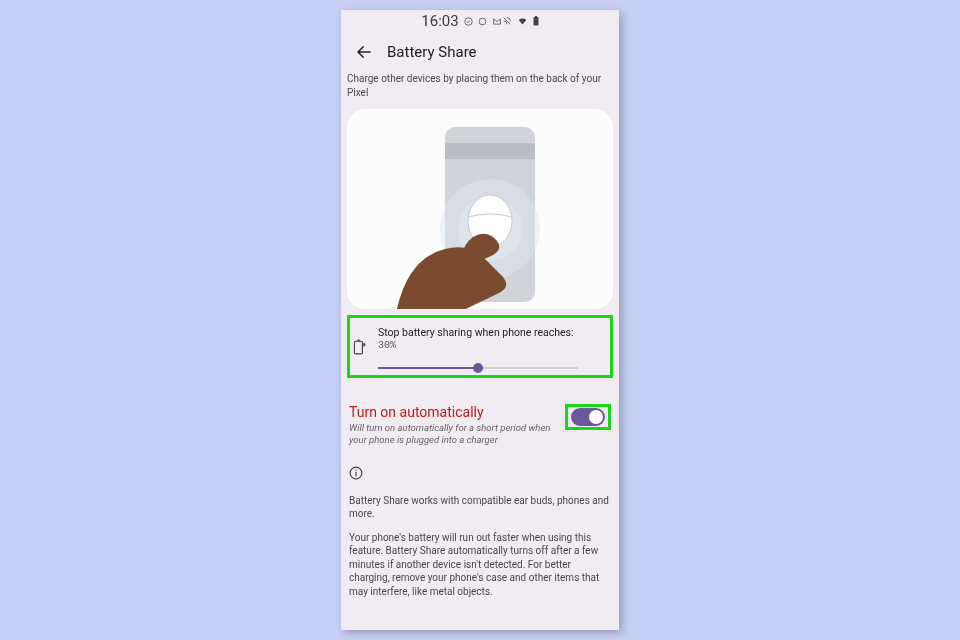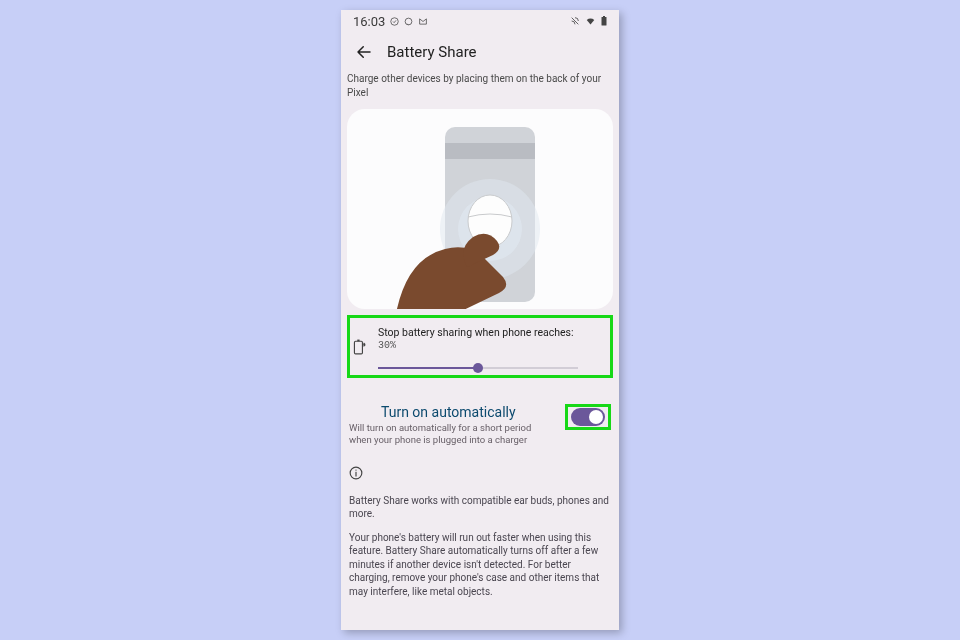--- a/index.html
+++ b/index.html
@@ -17,24 +17,24 @@
     height: 620px;
     margin-top: 10px;
     background: #f1ecf1;
     box-shadow: 3px 3px 8px rgba(0,0,0,0.25);
     overflow: hidden;
     position: relative;
   }
   .statusbar {
     height: 22px;
     display: flex;
-    justify-content: space-between;
+    justify-content: center;
     align-items: center;
     padding: 0 12px;
-    font-size: 13px;
+    font-size: 15px;
     color: #3a3a3a;
   }
   .statusbar .left { display:flex; gap:5px; align-items:center; }
   .statusbar .right { display:flex; gap:5px; align-items:center; }
   .statusbar svg { display:block; }
   .appbar {
     height: 40px;
     display: flex;
     align-items: center;
     gap: 14px;
@@ -71,22 +71,22 @@
   }
   .slider-fill {
     position:absolute; left:0; top:0; height:2px; background:#6b579a;
   }
   .slider-thumb {
     position:absolute; top:-4px; width:10px; height:10px; border-radius:50%;
     background:#6b579a; transform:translateX(-50%);
   }
   .auto-sec { display:flex; justify-content:space-between; align-items:flex-start; padding: 10px 2px 4px 2px; }
   .auto-text { flex:1; padding-right:10px; }
-  .auto-title { font-size: 14px; color:#0c4a6e; margin-bottom:2px;margin-left:32px; }
-  .auto-sub { font-size:9.5px; color:#686068; line-height:1.3; }
+  .auto-title { font-size: 14px; color:#b91c1c; margin-bottom:2px; }
+  .auto-sub { font-size:9.5px; color:#686068; line-height:1.3;font-style:italic; }
   .toggle {
     width: 34px; height:18px; border-radius:10px; background:#6b579a;
     position:relative;
   }
   .toggle::after{
     content:""; position:absolute; right:2px; top:2px; width:14px; height:14px;
     border-radius:50%; background:#fff;
   }
   .info-sec { padding: 14px 2px 0 2px; }
   .info-icon { margin-bottom:10px; }

